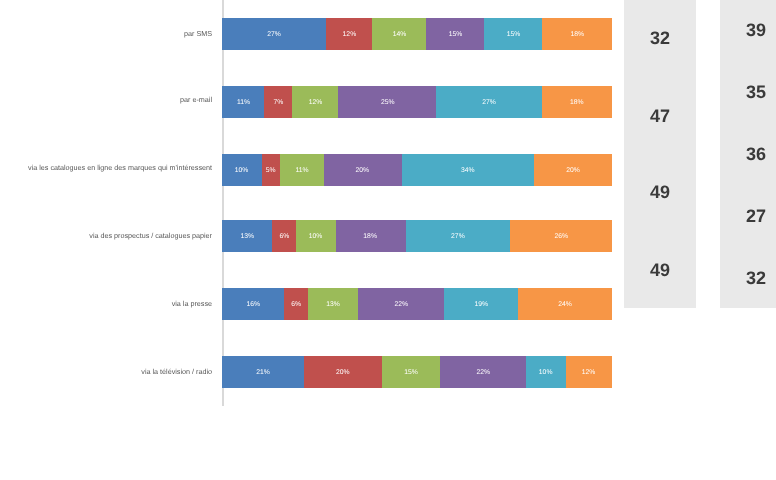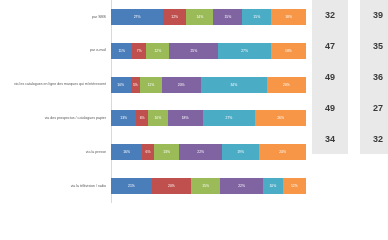--- a/index.html
+++ b/index.html
@@ -168,21 +168,20 @@
           </div>
         </div>
       </div>
   </div>
 
   <div class="col col-a" id="col-a">
       <div class="cell">32</div>
       <div class="cell">47</div>
       <div class="cell">49</div>
       <div class="cell">49</div>
-      <div class="cell">34</div>
     </div>
   <div class="col col-b" id="col-b">
       <div class="cell">39</div>
       <div class="cell">35</div>
       <div class="cell">36</div>
       <div class="cell">27</div>
       <div class="cell">32</div>
     </div>
 
 </div>

